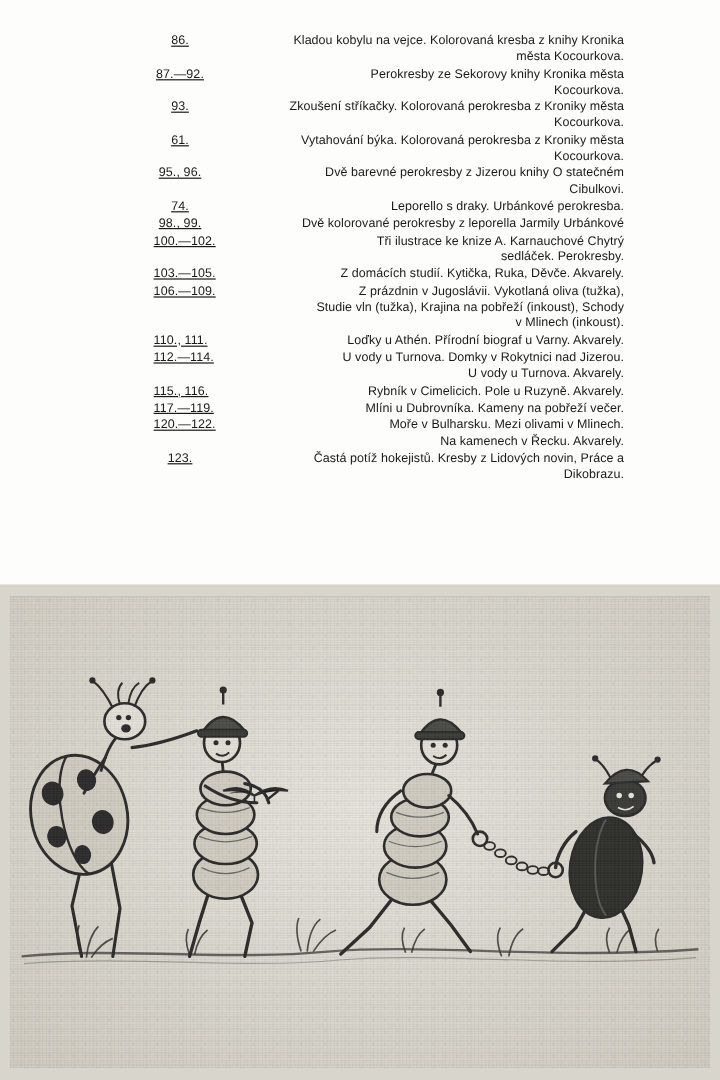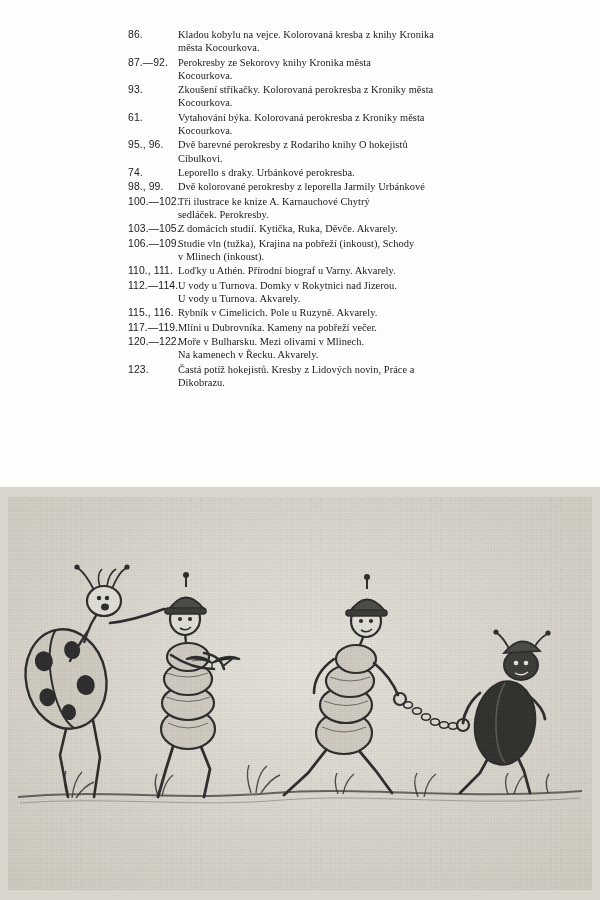--- a/index.html
+++ b/index.html
@@ -33,30 +33,30 @@
 
   .entry {
     display: flex;
     font-size: 10.4px;
     line-height: 13.2px;
     margin-bottom: 1.2px;
   }
   .entry .num {
     width: 44px;
     flex: 0 0 44px;
-    text-align: left;
+    text-align: center;
     padding-right: 6px;
     white-space: nowrap;
     letter-spacing: 0.1px;
+    text-decoration: underline;
   }
   .entry .txt {
     flex: 1 1 auto;
-    text-align: left;
+    text-align: right;
     letter-spacing: 0.05px;
-    font-family: Liberation Serif, serif;
   }
   .entry .txt .l2 {
     display: block;
   }
 
   
   .plate {
     position: absolute;
     left: 0;
     top: 487px;
@@ -123,21 +123,21 @@
       <span class="num">61.</span>
       <span class="txt">
         <span>Vytahování býka. Kolorovaná perokresba z Kroniky města</span>
         <span class="l2">Kocourkova.</span>
       </span>
     </div>
 
     <div class="entry">
       <span class="num">95., 96.</span>
       <span class="txt">
-        <span>Dvě barevné perokresby z Rodariho knihy O hokejistů</span>
+        <span>Dvě barevné perokresby z Jizerou knihy O statečném</span>
         <span class="l2">Cibulkovi.</span>
       </span>
     </div>
 
     <div class="entry">
       <span class="num">74.</span>
       <span class="txt">
         <span>Leporello s draky. Urbánkové perokresba.</span>
       </span>
     </div>
@@ -160,20 +160,21 @@
     <div class="entry">
       <span class="num">103.—105.</span>
       <span class="txt">
         <span>Z domácích studií. Kytička, Ruka, Děvče. Akvarely.</span>
       </span>
     </div>
 
     <div class="entry">
       <span class="num">106.—109.</span>
       <span class="txt">
+        <span>Z prázdnin v Jugoslávii. Vykotlaná oliva (tužka),</span>
         <span class="l2">Studie vln (tužka), Krajina na pobřeží (inkoust), Schody</span>
         <span class="l2">v Mlinech (inkoust).</span>
       </span>
     </div>
 
     <div class="entry">
       <span class="num">110., 111.</span>
       <span class="txt">
         <span>Loďky u Athén. Přírodní biograf u Varny. Akvarely.</span>
       </span>

